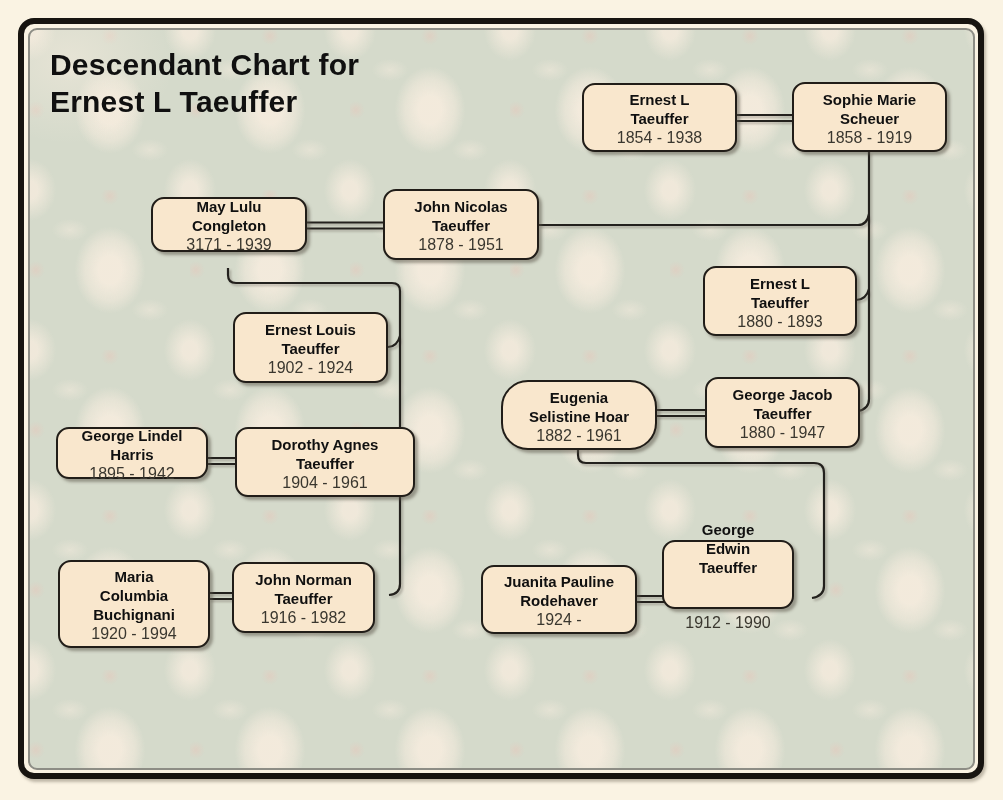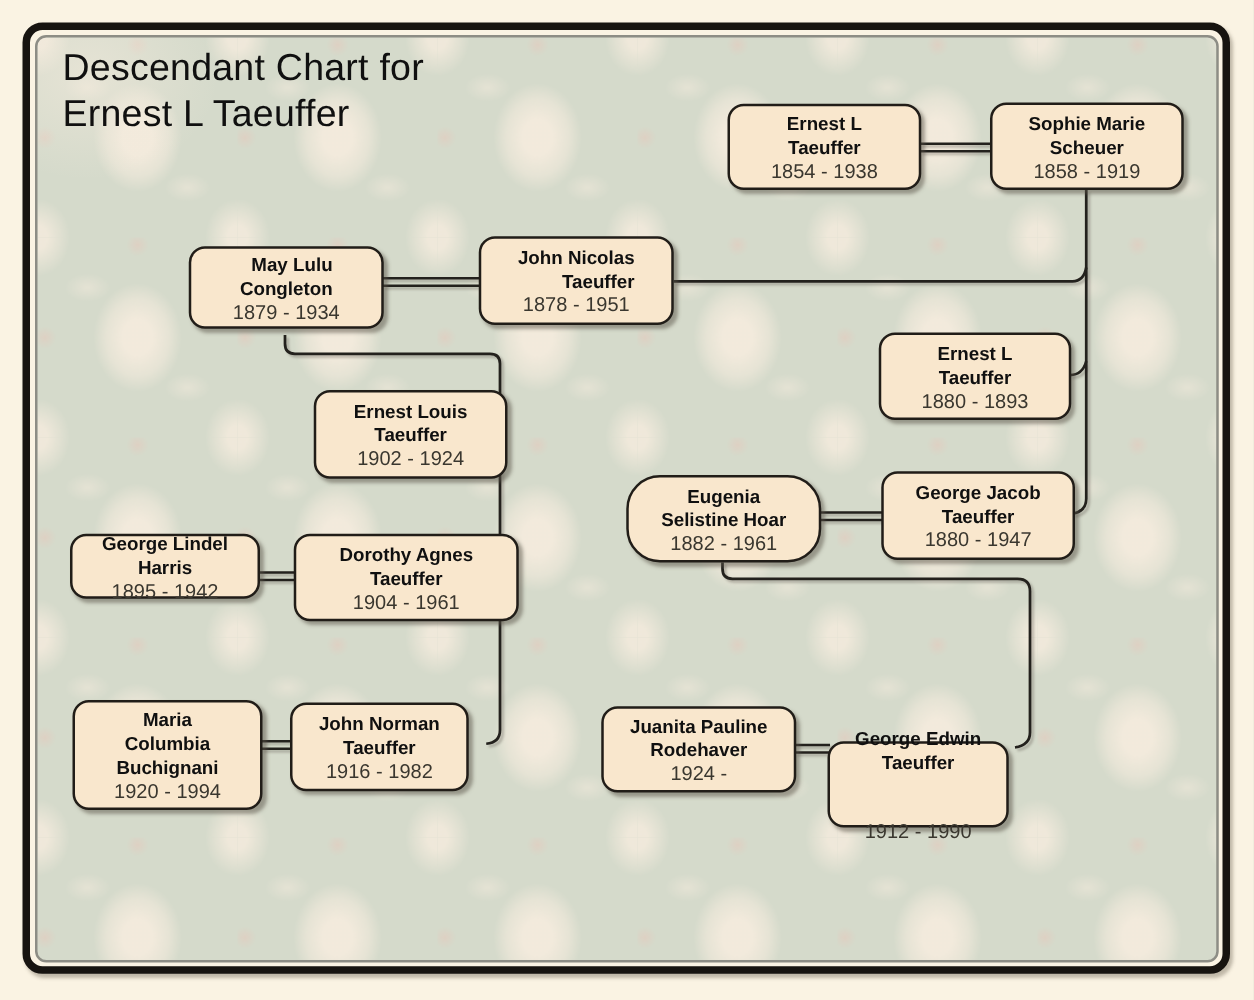--- a/index.html
+++ b/index.html
@@ -33,22 +33,22 @@
       radial-gradient(ellipse 42px 50px at 0px 160px,  rgba(244,235,221,.85) 18%, rgba(244,235,221,0) 62%),
       radial-gradient(ellipse 42px 50px at 160px 160px,rgba(244,235,221,.85) 18%, rgba(244,235,221,0) 62%),
       radial-gradient(circle 12px at 80px 6px,  rgba(233,197,185,.45), rgba(233,197,185,0) 75%),
       radial-gradient(circle 12px at 6px 80px,  rgba(233,197,185,.45), rgba(233,197,185,0) 75%),
       radial-gradient(ellipse 26px 16px at 120px 120px, rgba(244,235,221,.5), rgba(244,235,221,0) 70%),
       radial-gradient(ellipse 26px 16px at 40px 40px,   rgba(244,235,221,.5), rgba(244,235,221,0) 70%);
     background-size:1200px 900px,160px 160px,160px 160px,160px 160px,160px 160px,160px 160px,160px 160px,160px 160px,160px 160px,160px 160px;
   }
 
   .chart-title{
-    position:absolute;left:50px;top:36px;margin:0;
-    font-size:30px;font-weight:400;line-height:37px;
+    position:absolute;left:50px;top:46px;margin:0;
+    font-size:30px;font-weight:700;line-height:37px;
     color:var(--title,#101010);
     white-space:pre-line;letter-spacing:.2px;
   }
 
   svg.connectors{position:absolute;left:0;top:0;width:1003px;height:800px;
     filter:drop-shadow(2px 2px 1px rgba(110,105,95,.45));}
   svg.connectors path{stroke:var(--line,#23211d);fill:none;}
   .tree-line{stroke-width:2.2px;}
   .marriage-line{stroke-width:2px;}
 
@@ -67,32 +67,32 @@
     color:var(--title,#101010);white-space:pre-line;
   }
   .person-dates{
     font-size:16px;line-height:15px;margin-top:2px;
     color:var(--dates,#3a372f);
   }
 
   
   .p0 {left:582px;top:83px; width:155px;height:69px;}
   .p1 {left:792px;top:82px; width:155px;height:70px;}
-  .p2 {left:383px;top:189px;width:156px;height:71px;text-align:right;}
-  .p3 {left:151px;top:197px;width:156px;height:66px;text-align:right;}
+  .p2 {left:383px;top:189px;width:156px;height:71px;}
+  .p3 {left:151px;top:197px;width:156px;height:55px;}
   .p4 {left:703px;top:266px;width:154px;height:70px;}
-  .p5 {left:233px;top:312px;width:155px;height:71px;margin-left:18px;}
+  .p5 {left:233px;top:312px;width:155px;height:71px;}
   .p6 {left:501px;top:380px;width:156px;height:70px;border-radius:27px;}
   .p7 {left:705px;top:377px;width:155px;height:71px;}
   .p8 {left:56px; top:427px;width:152px;height:52px;}
   .p9 {left:235px;top:427px;width:180px;height:70px;}
   .p10{left:58px; top:560px;width:152px;height:88px;}
   .p11{left:232px;top:562px;width:143px;height:71px;}
   .p12{left:481px;top:565px;width:156px;height:69px;}
-  .p13{left:662px;top:593px;width:145px;height:69px;gap:36px;}
+  .p13{left:662px;top:540px;width:132px;height:69px;gap:36px;}
 </style>
 </head>
 <body>
 
 <div class="stage">
 
   <div class="chart-frame"></div>
   <div class="chart-panel"></div>
 
   <h1 class="chart-title">Descendant Chart for
@@ -129,21 +129,21 @@
     <div class="person-dates">1858 - 1919</div>
   </div>
   <div class="person p2">
     <div class="person-name">John Nicolas
 Taeuffer</div>
     <div class="person-dates">1878 - 1951</div>
   </div>
   <div class="person p3">
     <div class="person-name">May Lulu
 Congleton</div>
-    <div class="person-dates">1879 - 1934</div>
+    <div class="person-dates">3171 - 1939</div>
   </div>
   <div class="person p4">
     <div class="person-name">Ernest L
 Taeuffer</div>
     <div class="person-dates">1880 - 1893</div>
   </div>
   <div class="person p5">
     <div class="person-name">Ernest Louis
 Taeuffer</div>
     <div class="person-dates">1902 - 1924</div>

